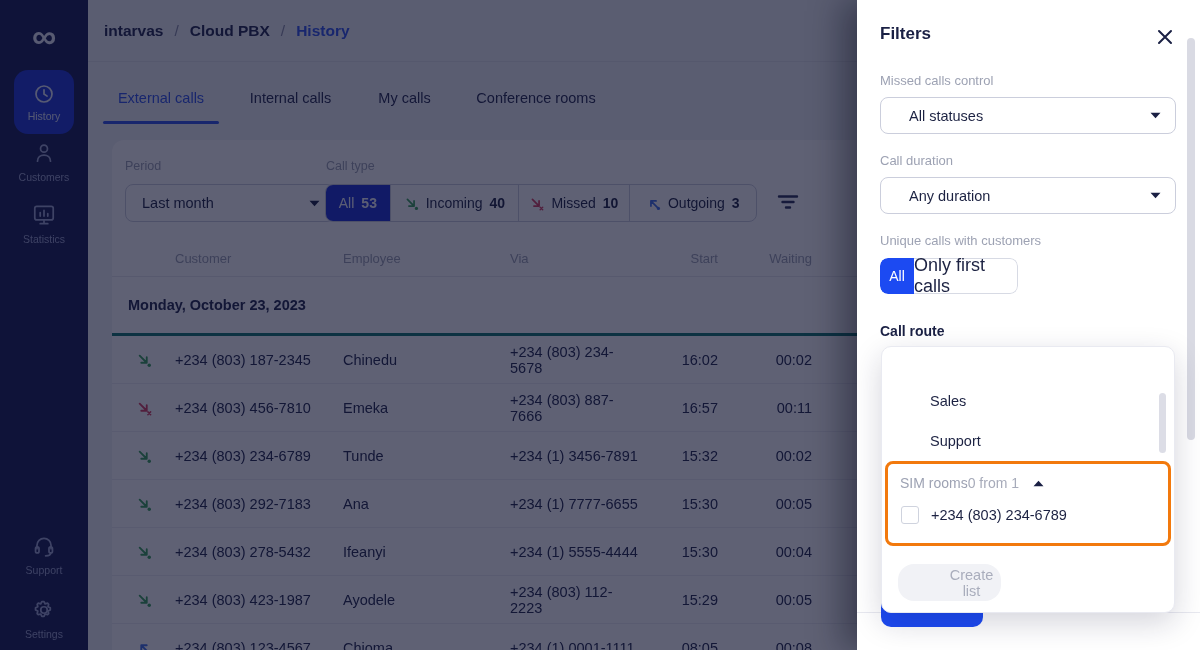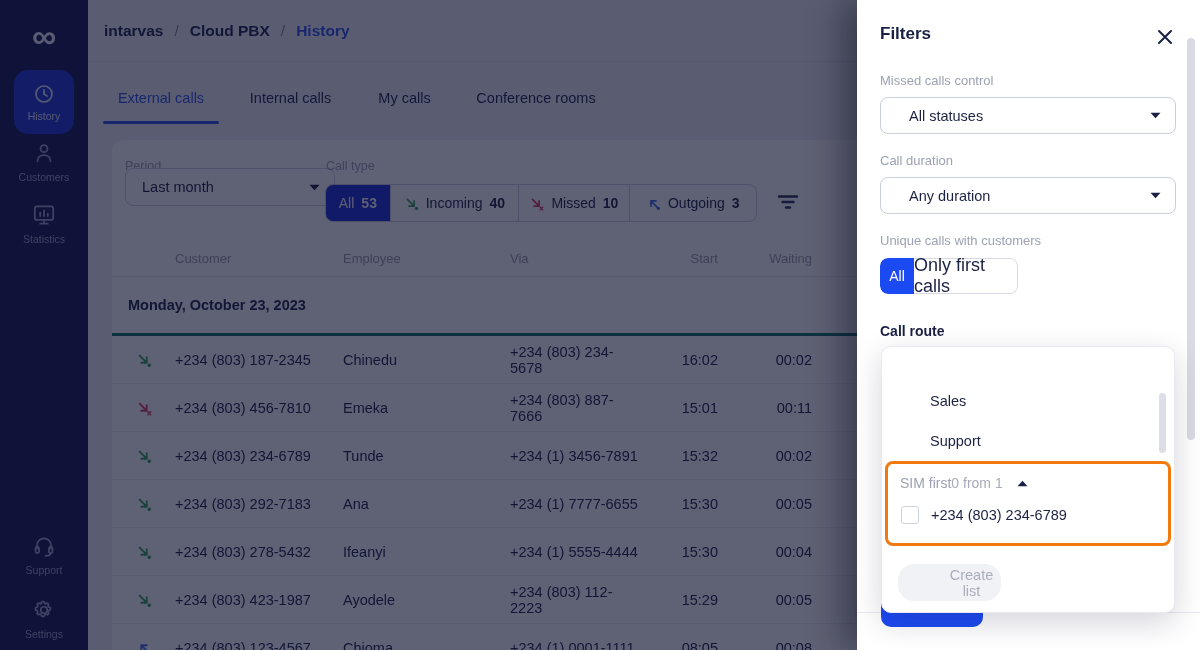--- a/index.html
+++ b/index.html
@@ -34,21 +34,21 @@
   .tab-active { color:#2F54EB; }
   .tab-underline { position:absolute; left:103px; top:121px; width:116px; height:3px; background:#2F54EB; border-radius:2px; z-index:6; }
 
   
   .card { position:absolute; left:112px; top:140px; width:1088px; height:510px; background:#FFFFFF;
     border-radius:12px 12px 0 0; z-index:5; }
   .ctl-label { position:absolute; font-size:12.5px; color:#9DA2B3; }
   .select { position:absolute; border:1px solid #CBCEDC; border-radius:8px; background:#fff; display:flex;
     align-items:center; font-size:14.5px; color:#1C2242; cursor:pointer; }
   .select .caret { position:absolute; right:14px; }
-  .period-select { left:13px; top:28px; width:210px; height:38px; padding-left:16px; }
+  .period-select { left:13px; top:44px; width:210px; height:38px; padding-left:16px; }
 
   .segmented { position:absolute; left:213px; top:44px; width:432px; height:38px; border:1px solid #CBCEDC;
     border-radius:8px; display:flex; overflow:hidden; background:#fff; }
   .seg { display:flex; align-items:center; justify-content:center; gap:7px; font-size:14px; color:#1C2242;
     border-left:1px solid #CBCEDC; cursor:pointer; }
   .seg:first-child { border-left:none; }
   .seg .cnt { font-weight:700; }
   .seg-active { background:#1B2FD6; color:#F2F4FE; }
   .funnel { position:absolute; left:665px; top:52px; width:22px; height:20px; cursor:pointer; }
 
@@ -251,21 +251,21 @@
       <div class="trow">
         <div class="dir">
             <svg width="16" height="16" viewBox="0 0 14 14" fill="none">
               <path d="M3.2 3.2 L9.2 9.2 M9.4 4.6 V9.4 H4.6" stroke="#D63E5E" stroke-width="1.6" stroke-linecap="round" stroke-linejoin="round"></path>
               <path d="M10.4 10.4 l2.4 2.4 M12.8 10.4 l-2.4 2.4" stroke="#D63E5E" stroke-width="1.3" stroke-linecap="round"></path>
             </svg>
           </div>
         <div>+234 (803) 456-7810</div>
         <div>Emeka</div>
         <div>+234 (803) 887-7666</div>
-        <div class="td-right">15:01</div>
+        <div class="td-right">16:57</div>
         <div class="td-right">00:11</div>
       </div>
 
       <div class="trow">
         <div class="dir">
             <svg width="16" height="16" viewBox="0 0 14 14" fill="none">
               <path d="M3.2 3.2 L9.2 9.2 M9.4 4.6 V9.4 H4.6" stroke="#38A058" stroke-width="1.6" stroke-linecap="round" stroke-linejoin="round"></path>
               <circle cx="11.6" cy="11.6" r="1.5" fill="#38A058"></circle>
             </svg>
           </div>
@@ -372,21 +372,21 @@
     <div class="footer-divider"></div>
     <button class="apply-btn"></button>
 
     <div class="dd-card">
       <div class="dd-item" style="top:46px;">Sales</div>
       <div class="dd-item" style="top:86px;">Support</div>
       <div class="inner-scroll"></div>
 
       <div class="sim-box">
         <div class="sim-head">
-          <span>SIM first</span>
+          <span>SIM rooms</span>
           <span class="spacer"></span>
           <span class="count" style="margin-right:14px; color:#A7ABBA;">0 from 1</span>
           <svg width="11" height="7" viewBox="0 0 11 7">
               <path d="M0.5 6.2 L5.5 0.8 L10.5 6.2 Z" fill="#1A2044"></path>
             </svg>
         </div>
         <div class="sim-row">
           <span class="checkbox"></span>
           <span class="sim-num">+234 (803) 234-6789</span>
         </div>

